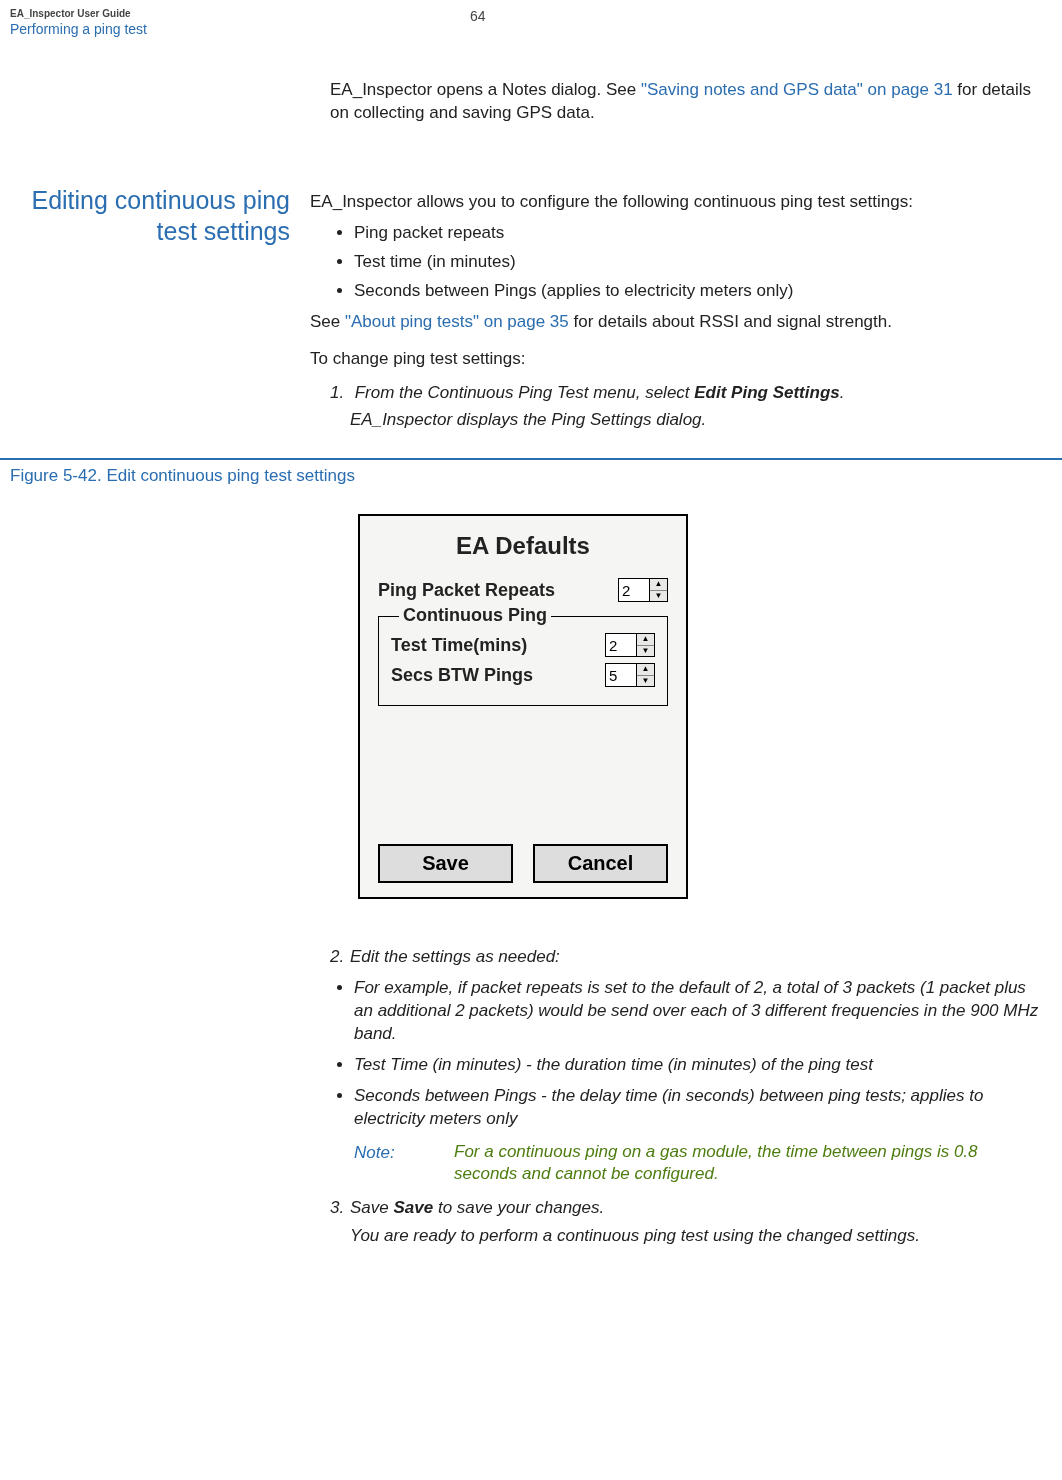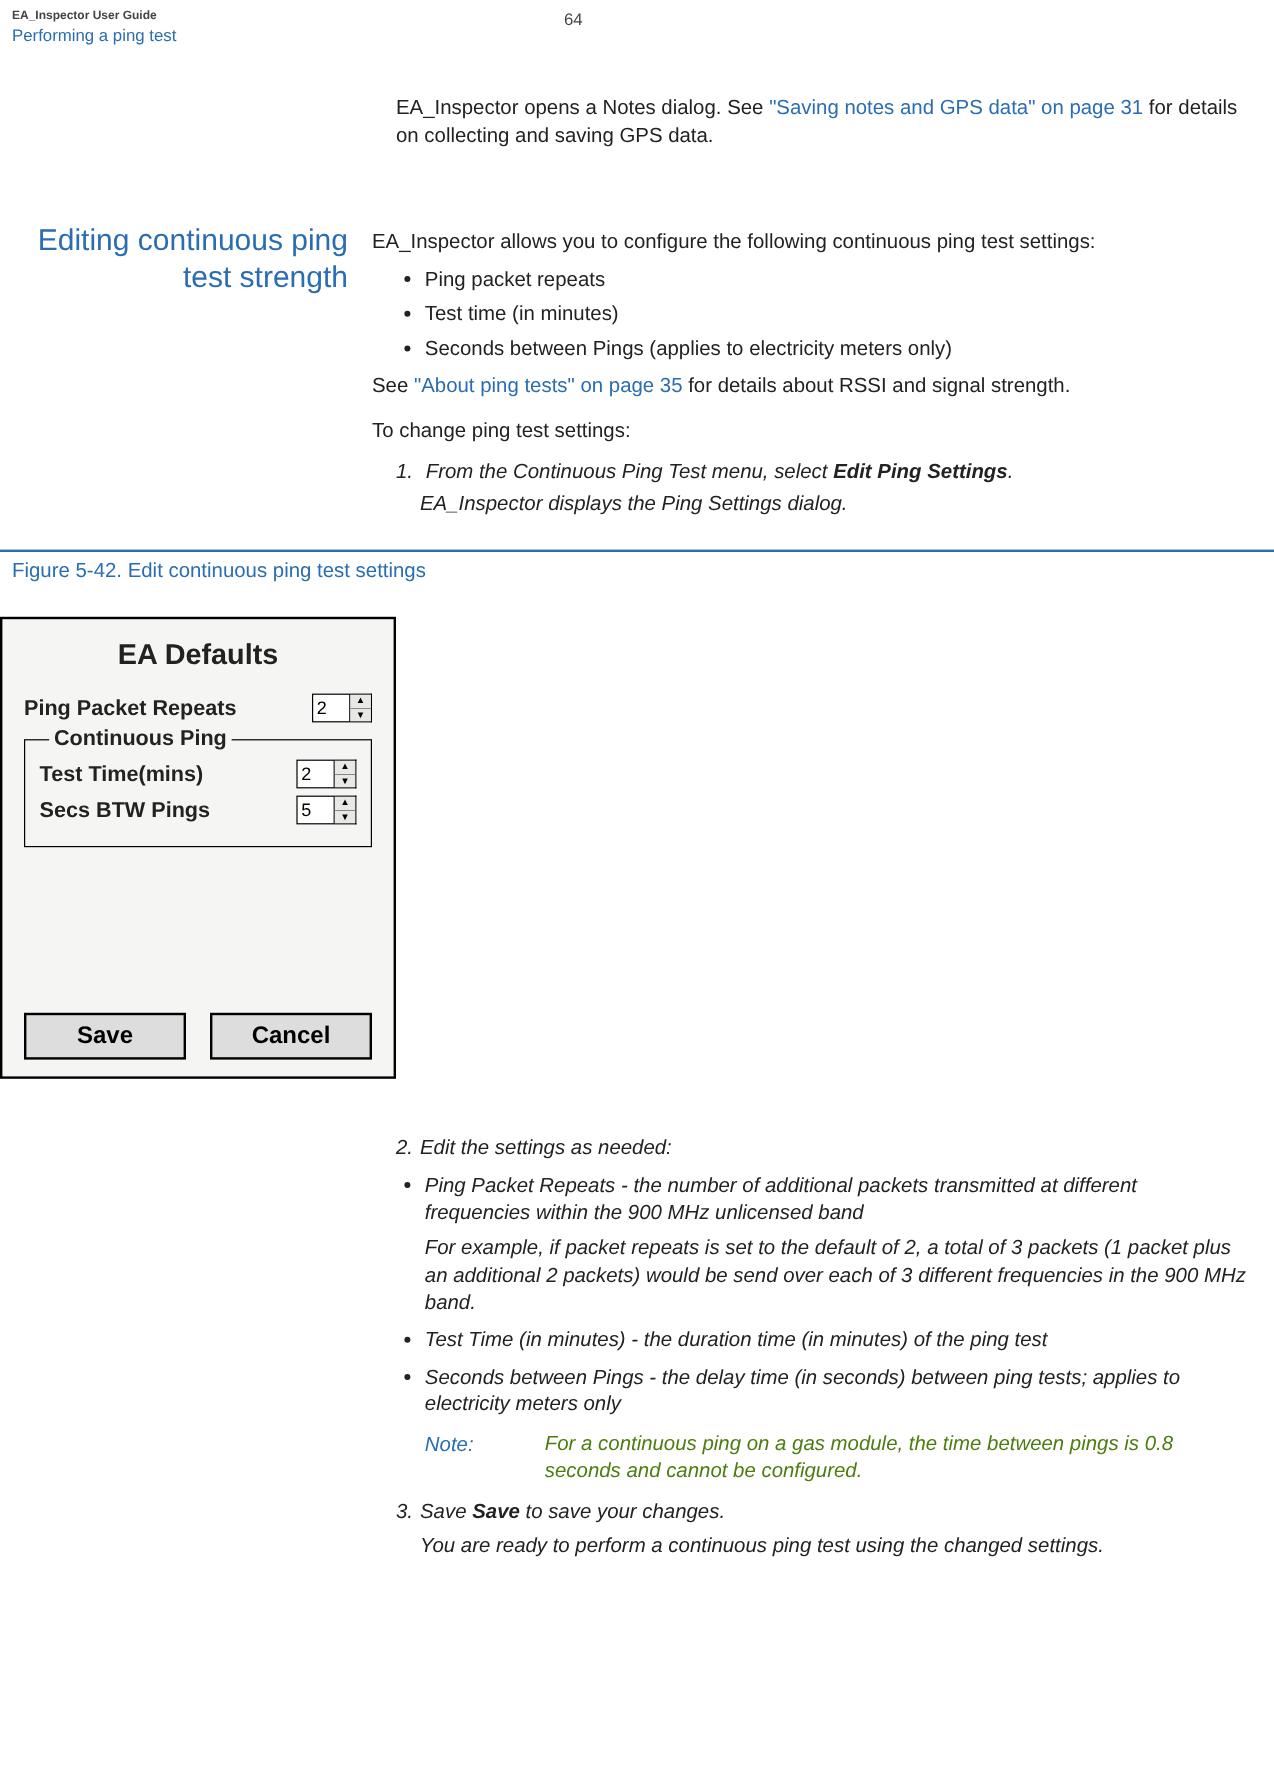--- a/index.html
+++ b/index.html
@@ -43,21 +43,21 @@
       border-top: 2px solid #2a6db0;
       margin: 16px 0 6px 0;
     }
     .figure-caption {
       color: #2a6db0;
       font-size: 17px;
       padding: 0 24px 10px 10px;
     }
     .figure-area {
       display: flex;
-      justify-content: flex-start;
+      justify-content: center;
       margin: 18px 16px 36px 0;
     }
     .dialog {
       width: 330px;
       background: #f5f5f3;
       border: 2px solid #000;
       padding: 16px 18px 14px 18px;
       font-family: Arial, sans-serif;
     }
     .dlg-title {
@@ -152,21 +152,21 @@
   </div>
   <div class="page-num">64</div>
 </div>
 
 <div class="intro-text">
   <span>EA_Inspector opens a Notes dialog. See </span><span class="link">"Saving notes and GPS data" on page 31</span><span> for details on collecting and saving GPS data.</span>
 </div>
 
 <div class="content">
   <div class="left-col">
-    <h2 class="section-heading">Editing continuous ping test strength</h2>
+    <h2 class="section-heading">Editing continuous ping test settings</h2>
   </div>
   <div class="right-col" style="margin-top:62px;">
     <p class="para">EA_Inspector allows you to configure the following continuous ping test settings:</p>
     <ul class="bullet-list">
       <li>Ping packet repeats</li>
       <li>Test time (in minutes)</li>
       <li>Seconds between Pings (applies to electricity meters only)</li>
     </ul>
     <p class="para">
       <span>See </span><span class="link">"About ping tests" on page 35</span><span> for details about RSSI and signal strength.</span>
@@ -230,21 +230,20 @@
 </div>
 
 <div class="content">
   <div class="left-col"></div>
   <div class="right-col">
     <ol class="num-list">
       <li>
         <span class="num-marker">2.</span><span>Edit the settings as needed:</span>
         <ul class="nested-bullets">
           <li>
-            <span>Ping Packet Repeats - the number of additional packets transmitted at different frequencies within the 900 MHz unlicensed band</span>
             <div class="nested-sub">For example, if packet repeats is set to the default of 2, a total of 3 packets (1 packet plus an additional 2 packets) would be send over each of 3 different frequencies in the 900 MHz band.</div>
           </li>
           <li>Test Time (in minutes) - the duration time (in minutes) of the ping test</li>
           <li>Seconds between Pings - the delay time (in seconds) between ping tests; applies to electricity meters only</li>
         </ul>
         <div class="note-row">
           <div class="note-label">Note:</div>
           <div class="note-text">For a continuous ping on a gas module, the time between pings is 0.8 seconds and cannot be configured.</div>
         </div>
       </li>

